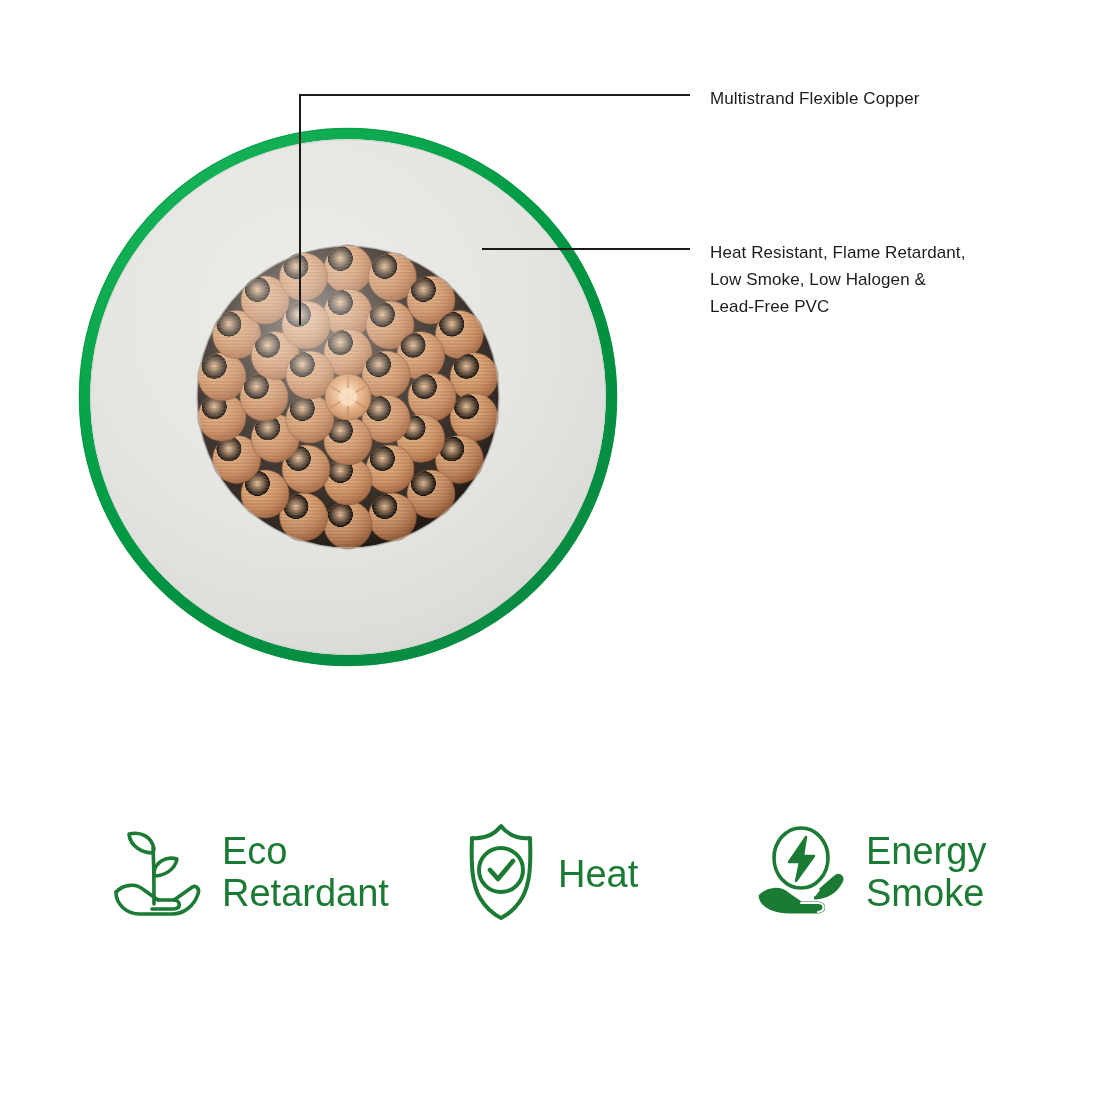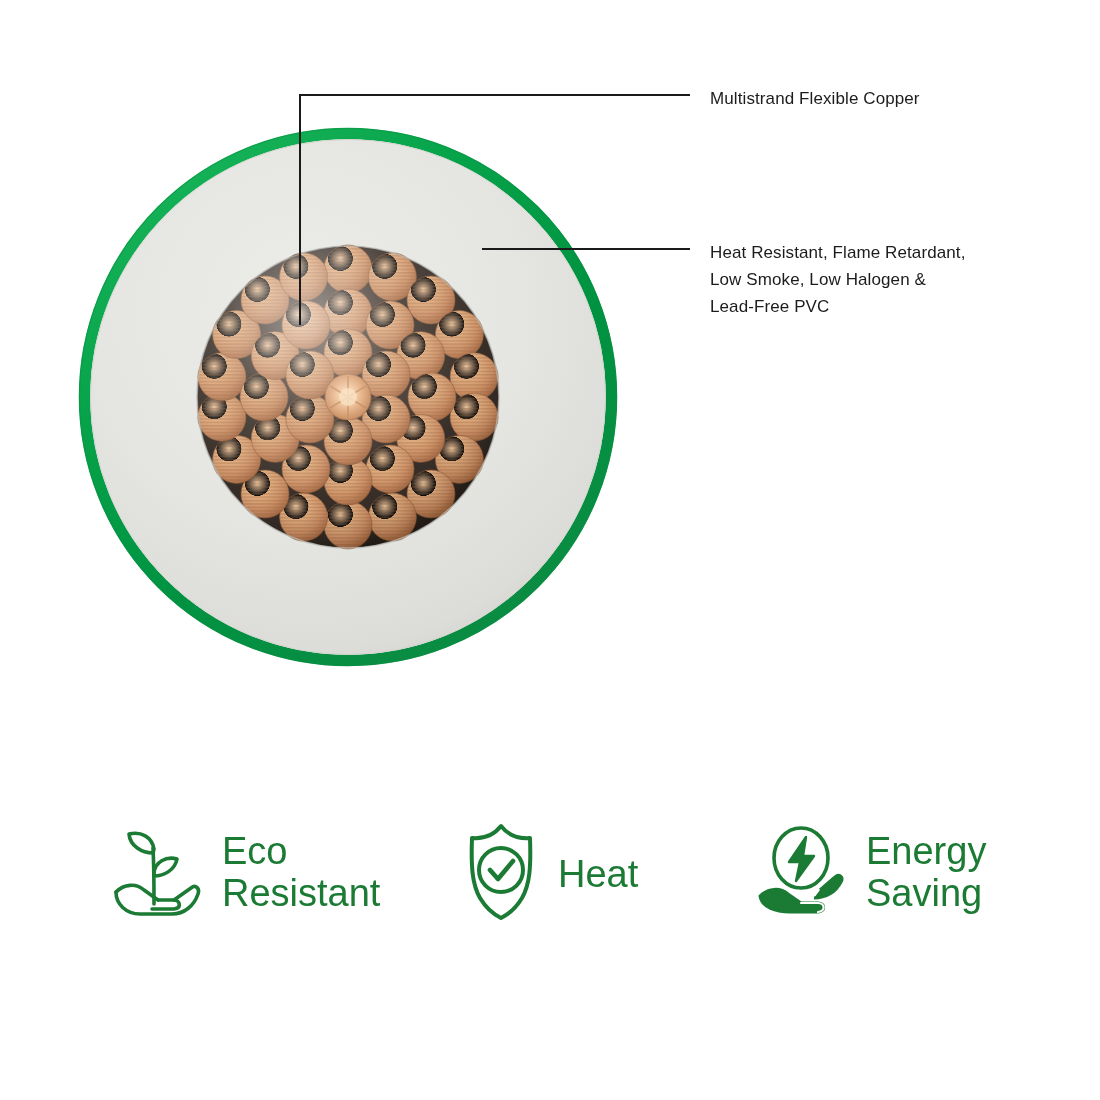--- a/index.html
+++ b/index.html
@@ -371,21 +371,21 @@
           <path d="M41 33 C 30 33, 18 26, 17 14 C 29 11, 40 17, 42 29 Z"></path>
 
           <path d="M42 56 C 52 56, 63 50, 65 39 C 54 36, 43 42, 42 53 Z"></path>
 
           <path d="M4 72 C 12 64, 24 63, 32 70 L 46 80"></path>
           <path d="M46 80 L 62 80 C 68 80, 70 88, 62 89 L 40 89"></path>
           <path d="M4 72 C 4 84, 14 94, 28 94 L 60 94 C 72 94, 82 86, 86 74 C 88 69, 84 64, 79 68 L 62 80"></path>
         </svg>
       </span>
       <span class="feature-label">Eco
-Resistant</span>
+Retardant</span>
     </div>
 
     <div class="feature" id="feature-safe">
       <span class="feature-icon">
         <svg width="78" height="100" viewBox="0 0 78 100" xmlns="http://www.w3.org/2000/svg" fill="none" stroke="#1b7a33" stroke-width="4" stroke-linecap="round" stroke-linejoin="round">
 
           <path d="M39 4 C 32 13, 22 17, 10 16 C 9 44, 10 62, 18 76 C 24 86, 31 92, 39 96
                    C 47 92, 54 86, 60 76 C 68 62, 69 44, 68 16 C 56 17, 46 13, 39 4 Z"></path>
 
           <circle cx="39" cy="48" r="22"></circle>
@@ -406,18 +406,18 @@
 
           <path d="M50 17 L 33 42 L 44 42 L 40 61 L 58 36 L 47 36 Z" fill="#1b7a33" stroke="#1b7a33" stroke-width="2.4" stroke-linejoin="round"></path>
 
           <path d="M4 76 C 12 68, 24 67, 32 74 L 45 83 L 62 83 C 69 83, 70 91, 62 92 L 34 92
                    C 20 92, 6 88, 4 76 Z" fill="#1b7a33" stroke="#1b7a33" stroke-width="3" stroke-linejoin="round"></path>
           <path d="M45 83 L 62 83 C 69 83, 70 91, 62 92" fill="none" stroke="#ffffff" stroke-width="2.2" stroke-linecap="round"></path>
           <path d="M58 78 C 70 78, 80 72, 85 62 C 88 57, 83 53, 79 57 L 64 70" fill="#1b7a33" stroke="#1b7a33" stroke-width="3" stroke-linejoin="round"></path>
         </svg>
       </span>
       <span class="feature-label">Energy
-Saving</span>
+Smoke</span>
     </div>
 
   </div>
 
 </div>
 
 </body></html>

